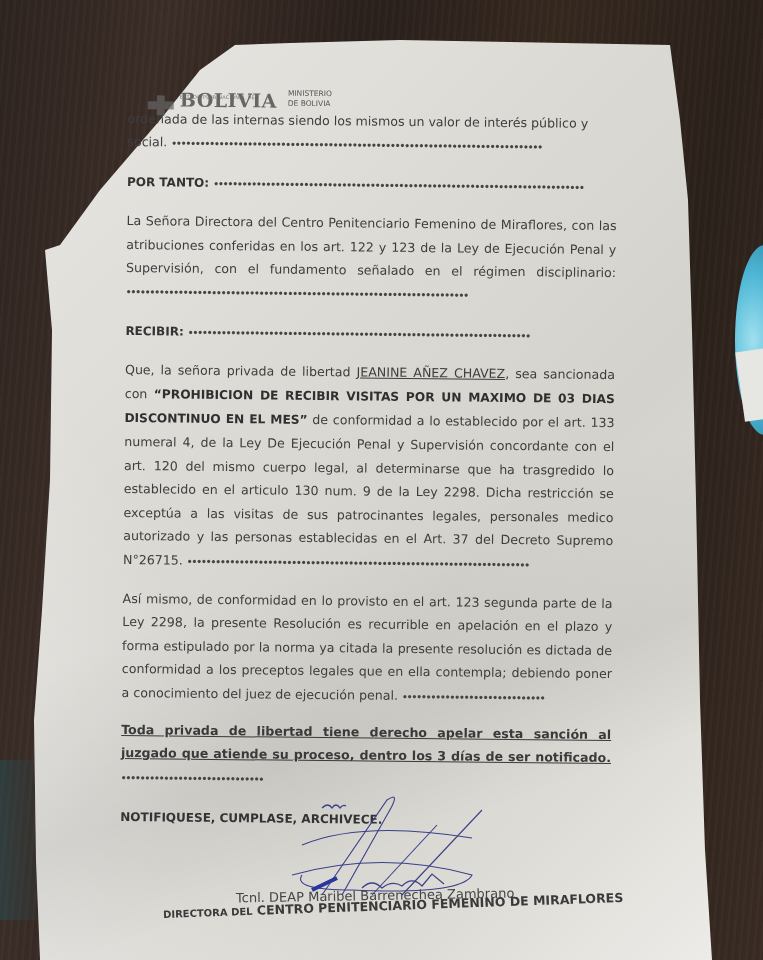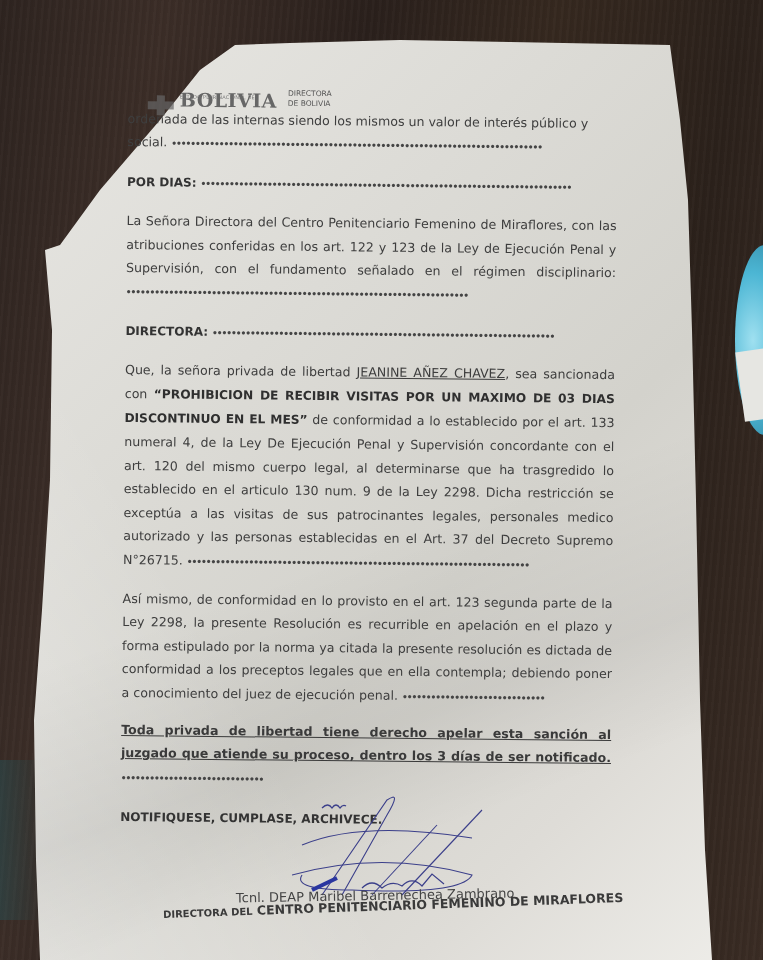--- a/index.html
+++ b/index.html
@@ -99,43 +99,43 @@
 <div class="paper">
   <div class="paper-shadow"></div>
 </div>
 
 <div class="content">
   <div class="header">
     <span class="crest-icon"></span>
     <span class="state-line">ESTADO PLURINACIONAL DE</span>
     <span class="bolivia">BOLIVIA</span>
     <span class="ministry">
-      <span>DIRECTORA</span><br>
+      <span>MINISTERIO</span><br>
       <span>DE BOLIVIA</span>
     </span>
   </div>
 
   <p style="margin-top:-8px;">
     <span>ordenada de las internas siendo los mismos un valor de interés público y</span><br>
     <span>social.</span>
     <span class="dots">••••••••••••••••••••••••••••••••••••••••••••••••••••••••••••••••••••••••••••••</span>
   </p>
 
   <p class="block" style="margin-top:14px;">
-    <span class="heading">POR DIAS:</span>
+    <span class="heading">POR TANTO:</span>
     <span class="dots">••••••••••••••••••••••••••••••••••••••••••••••••••••••••••••••••••••••••••••••</span>
   </p>
 
   <p class="block" style="margin-top:14px;">
     <span>La Señora Directora del Centro Penitenciario Femenino de Miraflores, con las atribuciones conferidas en los art. 122 y 123 de la Ley de Ejecución Penal y Supervisión, con el fundamento señalado en el régimen disciplinario:</span>
     <span class="dots">••••••••••••••••••••••••••••••••••••••••••••••••••••••••••••••••••••••••</span>
   </p>
 
   <p class="block" style="margin-top:14px;">
-    <span class="heading">DIRECTORA:</span>
+    <span class="heading">RECIBIR:</span>
     <span class="dots">••••••••••••••••••••••••••••••••••••••••••••••••••••••••••••••••••••••••</span>
   </p>
 
   <p class="block" style="margin-top:14px;">
     <span>Que, la señora privada de libertad </span><span class="underline">JEANINE AÑEZ CHAVEZ</span><span>, sea sancionada con </span><span class="bold">“PROHIBICION DE RECIBIR VISITAS POR UN MAXIMO DE 03 DIAS DISCONTINUO EN EL MES”</span><span> de conformidad a lo establecido por el art. 133 numeral 4, de la Ley De Ejecución Penal y Supervisión concordante con el art. 120 del mismo cuerpo legal, al determinarse que ha trasgredido lo establecido en el articulo 130 num. 9 de la Ley 2298. Dicha restricción se exceptúa a las visitas de sus patrocinantes legales, personales medico autorizado y  las personas establecidas en el Art. 37 del Decreto Supremo N°26715.</span>
     <span class="dots">••••••••••••••••••••••••••••••••••••••••••••••••••••••••••••••••••••••••</span>
   </p>
 
   <p class="block" style="margin-top:14px;">
     <span>Así mismo, de conformidad en lo provisto en el art. 123 segunda parte de la Ley 2298, la presente Resolución es recurrible en apelación en el plazo y forma estipulado por la norma ya citada la presente resolución es dictada de conformidad a los preceptos legales que en ella contempla; debiendo poner a conocimiento del juez de ejecución penal.</span>

